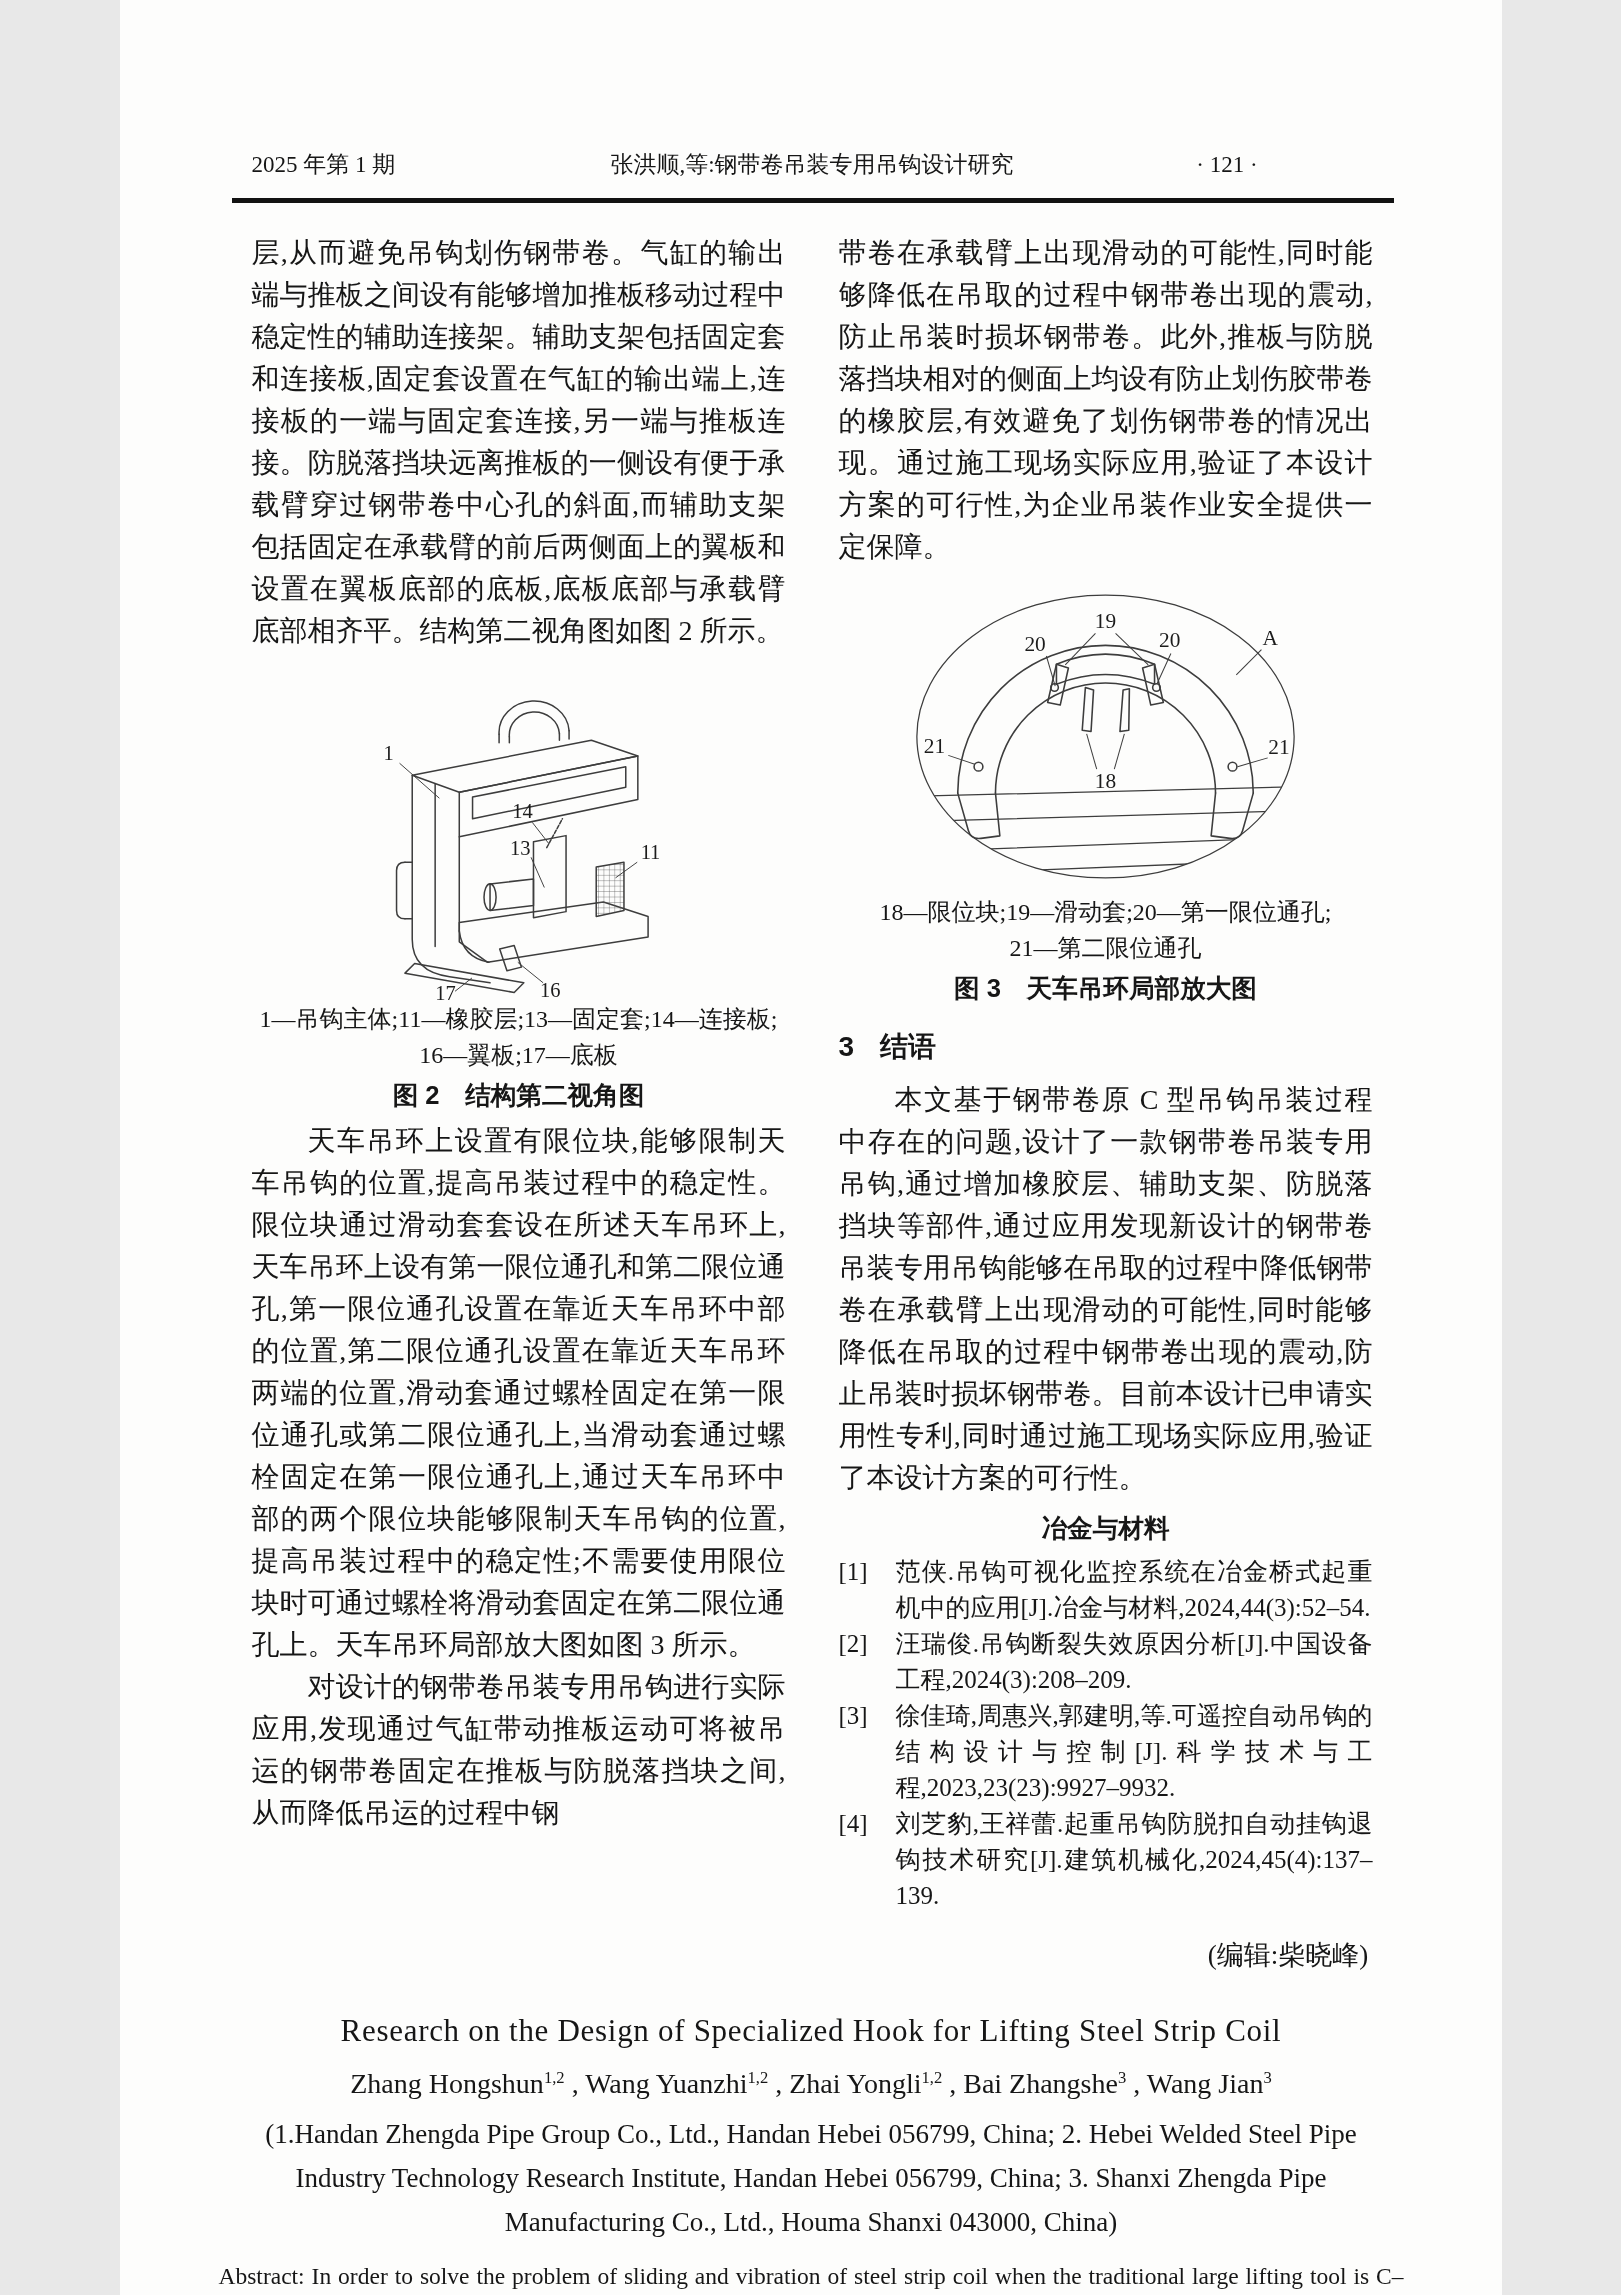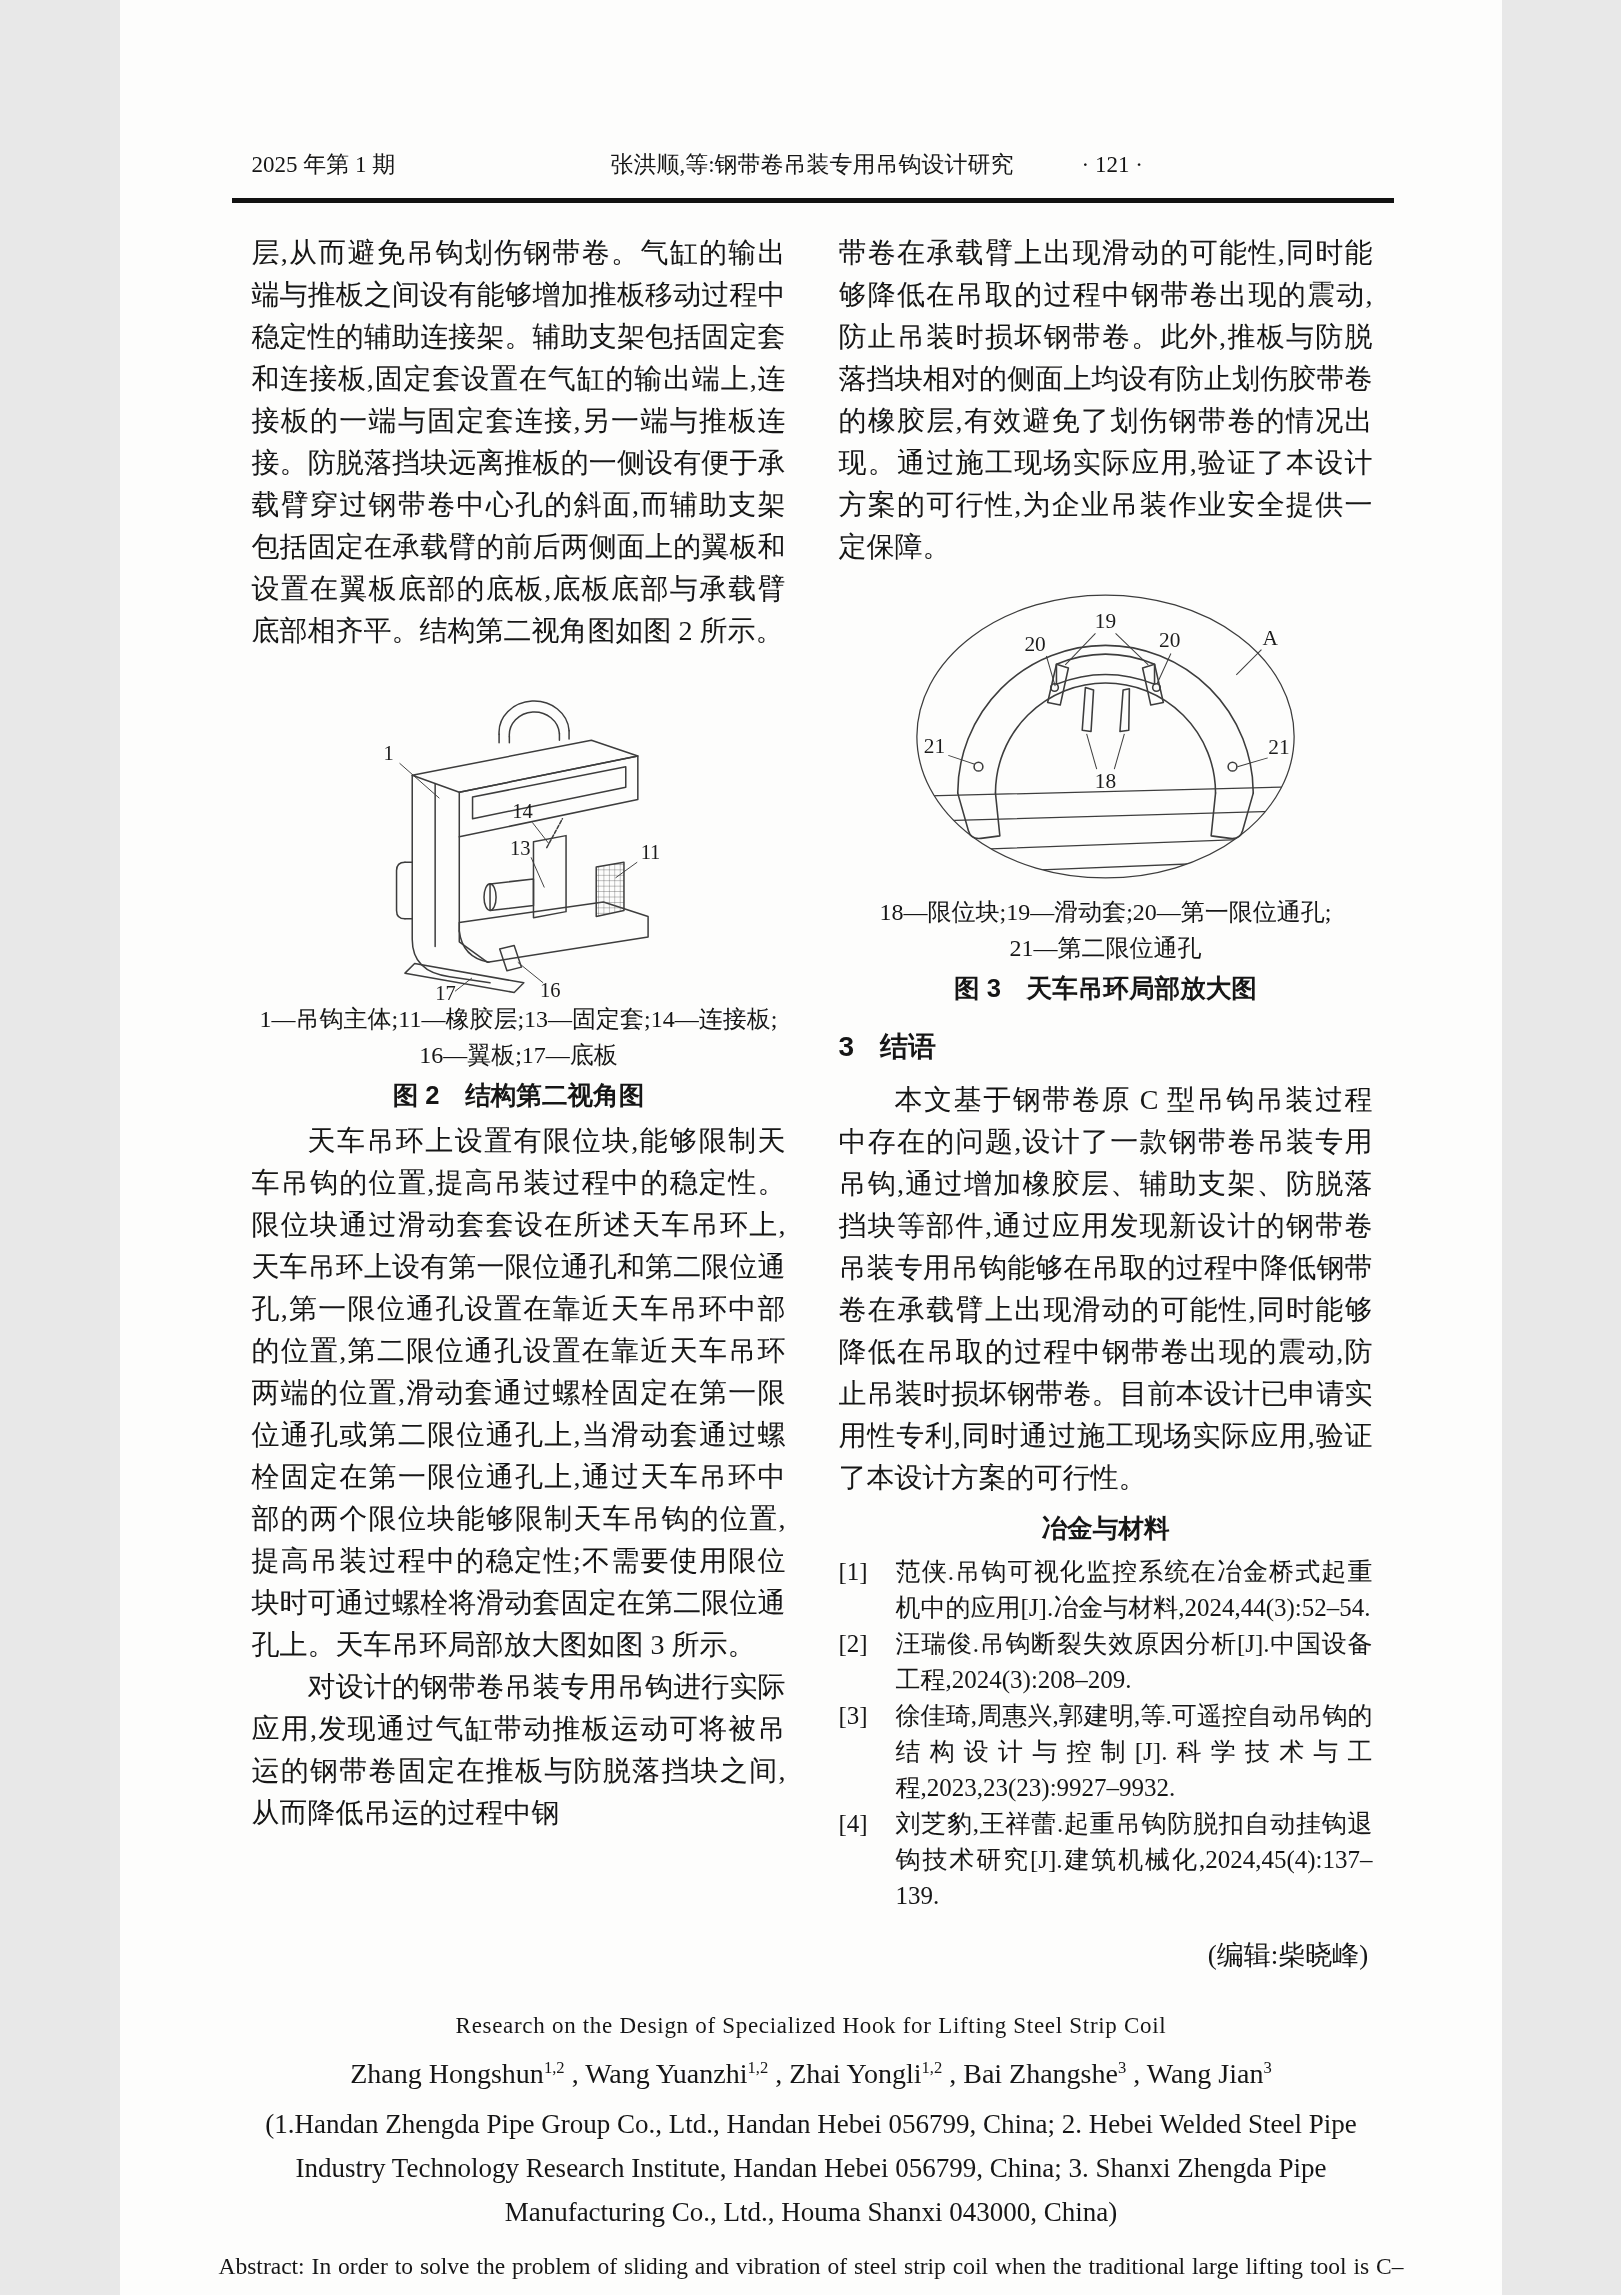--- a/index.html
+++ b/index.html
@@ -11,21 +11,21 @@
     color:#161616;
     font-family:"Liberation Serif","DejaVu Serif",serif;
     box-sizing:border-box;
     padding:149px 129px 0 132px;
     overflow:hidden;
   }
   
   .header { display:flex; align-items:baseline; font-size:23px; }
   .header .h-left  { width:291px; }
   .header .h-mid   { flex:1; text-align:center; }
-  .header .h-right { width:291px; text-align:left; }
+  .header .h-right { width:291px; text-align:center; }
   .rule { height:4.8px; background:#121212; margin:18px -21px 0 -19.4px; }
   
   .columns { display:flex; gap:53px; margin-top:29px; }
   .col { width:653px; font-size:28px; line-height:42px; text-align:justify; text-justify:inter-character; }
   p.para { margin:0; text-indent:2em; }
   p.para.noindent { text-indent:0; }
   
   .fig { margin:11px 0 7px; text-align:center; }
   .fig svg { display:block; margin:0 auto; }
   .fig-caption { font-size:24px; line-height:36px; text-align:center; text-indent:0; }
@@ -42,21 +42,21 @@
   .refs-head {
     font-family:"Liberation Sans","DejaVu Sans",sans-serif;
     font-weight:bold; font-size:25.6px; text-align:center; margin:8.3px 0 5.5px;
   }
   .ref { display:flex; font-size:25px; line-height:36px; }
   .ref-num { flex:none; width:57px; }
   .ref-text { flex:1; text-align:justify; }
   .editor { text-align:right; font-size:27px; margin-top:20px; padding-right:4.2px; }
   
   .eng { margin:37px -31px 0 -33px; }
-  .eng-title { text-align:center; font-size:23px; letter-spacing:0.7px; }
+  .eng-title { text-align:center; font-size:31px; letter-spacing:0.7px; }
   .eng-authors { text-align:center; font-size:28px; margin-top:18px; }
   .eng-authors sup { font-size:16.6px; }
   .eng-affil { text-align:center; font-size:27px; line-height:44px; margin-top:12.5px; }
   .eng-abstract { margin:14px 0 0; font-size:23.5px; line-height:37px; text-align:justify; }
   .eng-keywords { margin:5.5px 0 0; font-size:23.5px; line-height:37px; }
   
   .art { stroke:#3d3d3d; stroke-width:2.5; fill:none; stroke-linejoin:round; stroke-linecap:round; }
   .lead { stroke:#3d3d3d; stroke-width:1.6; fill:none; }
   .lab { font-family:"Liberation Serif","DejaVu Serif",serif; font-size:34px; fill:#1c1c1c; }
 </style>

